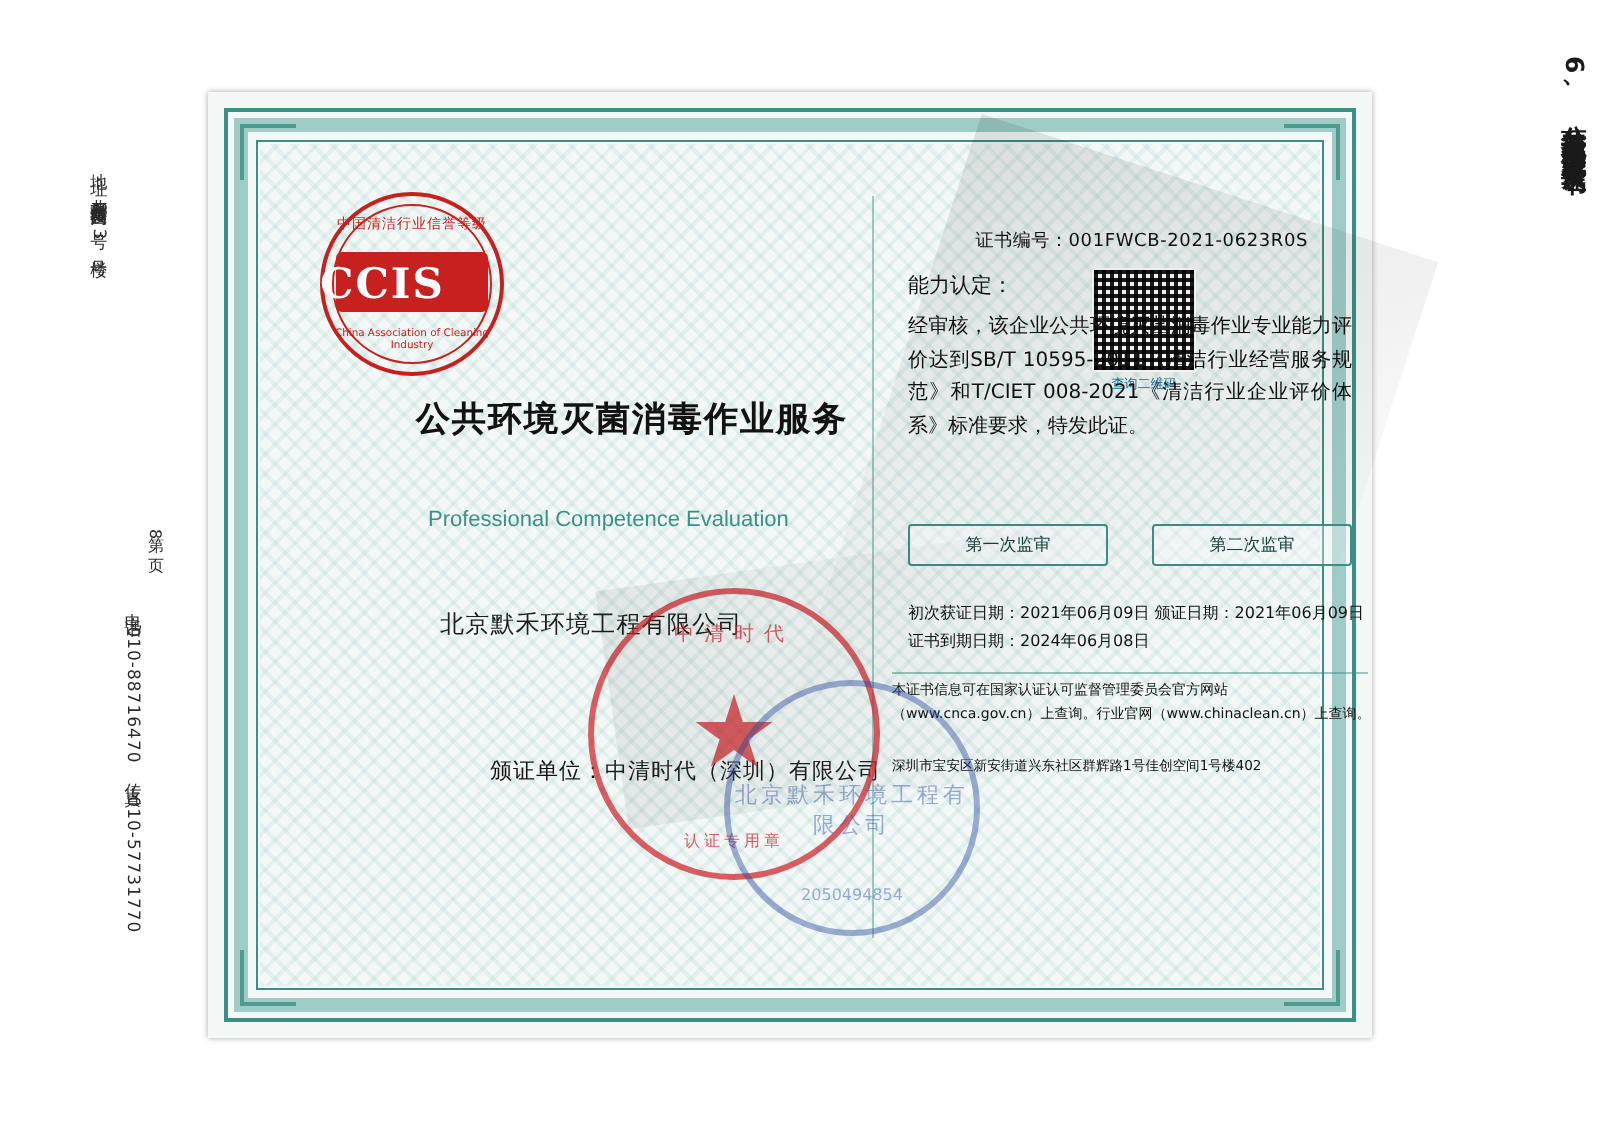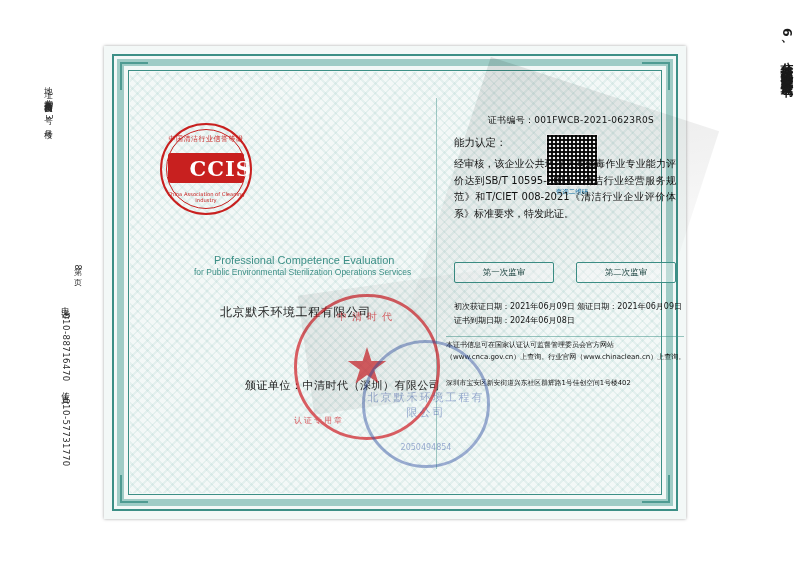--- a/index.html
+++ b/index.html
@@ -145,21 +145,20 @@
     font-family: "DejaVu Sans", sans-serif;
   }
 
   
   .emblem {
     position: absolute;
     left: 24px;
     top: 18px;
     width: 92px;
     height: 92px;
-    margin-top: 27px;
   }
   .emblem .ring {
     position: absolute;
     inset: 0;
     border: 2.5px solid #c8201f;
     border-radius: 50%;
   }
   .emblem .ring2 {
     position: absolute;
     inset: 6px;
@@ -169,21 +168,21 @@
   .emblem .band {
     position: absolute;
     left: 8px; top: 30px; right: 8px;
     height: 30px;
     background: #c8201f;
     border-radius: 3px;
   }
   .emblem .ccis {
     position: absolute;
     left: 0; right: 0; top: 33px;
-    text-align: right;
+    text-align: left;
     color: #fff;
     font-size: 21px;
     font-weight: bold;
     font-family: "DejaVu Serif", serif;
     letter-spacing: 1px;
   }
   .emblem .top-cn {
     position: absolute;
     left: 0; right: 0; top: 11px;
     text-align: center;
@@ -378,20 +377,21 @@
     left: 0; right: 0; top: 16px;
     text-align: center;
     font-size: 10px;
     color: #d0232a;
     letter-spacing: 5px;
     font-family: "DejaVu Sans", sans-serif;
   }
   .stamp .arc-bottom {
     position: absolute;
     left: 0; right: 0; bottom: 14px;
+    text-align: center;
     font-size: 8px;
     color: #d0232a;
     letter-spacing: 2px;
     font-family: "DejaVu Sans", sans-serif;
   }
 
   
   .seal-blue {
     position: absolute;
     left: 226px;
@@ -473,22 +473,22 @@
 
     <div class="emblem">
       <div class="ring"></div>
       <div class="ring2"></div>
       <div class="top-cn">中国清洁行业信誉等级</div>
       <div class="band"></div>
       <div class="ccis">CCIS</div>
       <div class="bot-en">China Association of Cleaning Industry</div>
     </div>
 
+    <div class="title-cn1">公共环境灭菌消毒作业服务</div>
     <div class="title-en1">Professional Competence Evaluation</div>
-    <div class="title-en2">for Public Environmental Sterilization Operations Services</div>
 
     <div class="company-name">北京默禾环境工程有限公司</div>
 
     <div class="issuer-row">
       <span class="issuer-label">颁证单位：</span><span class="issuer-value">中清时代（深圳）有限公司</span>
     </div>
 
     <div class="vline"></div>
 
     <div class="ability-head">能力认定：</div>

